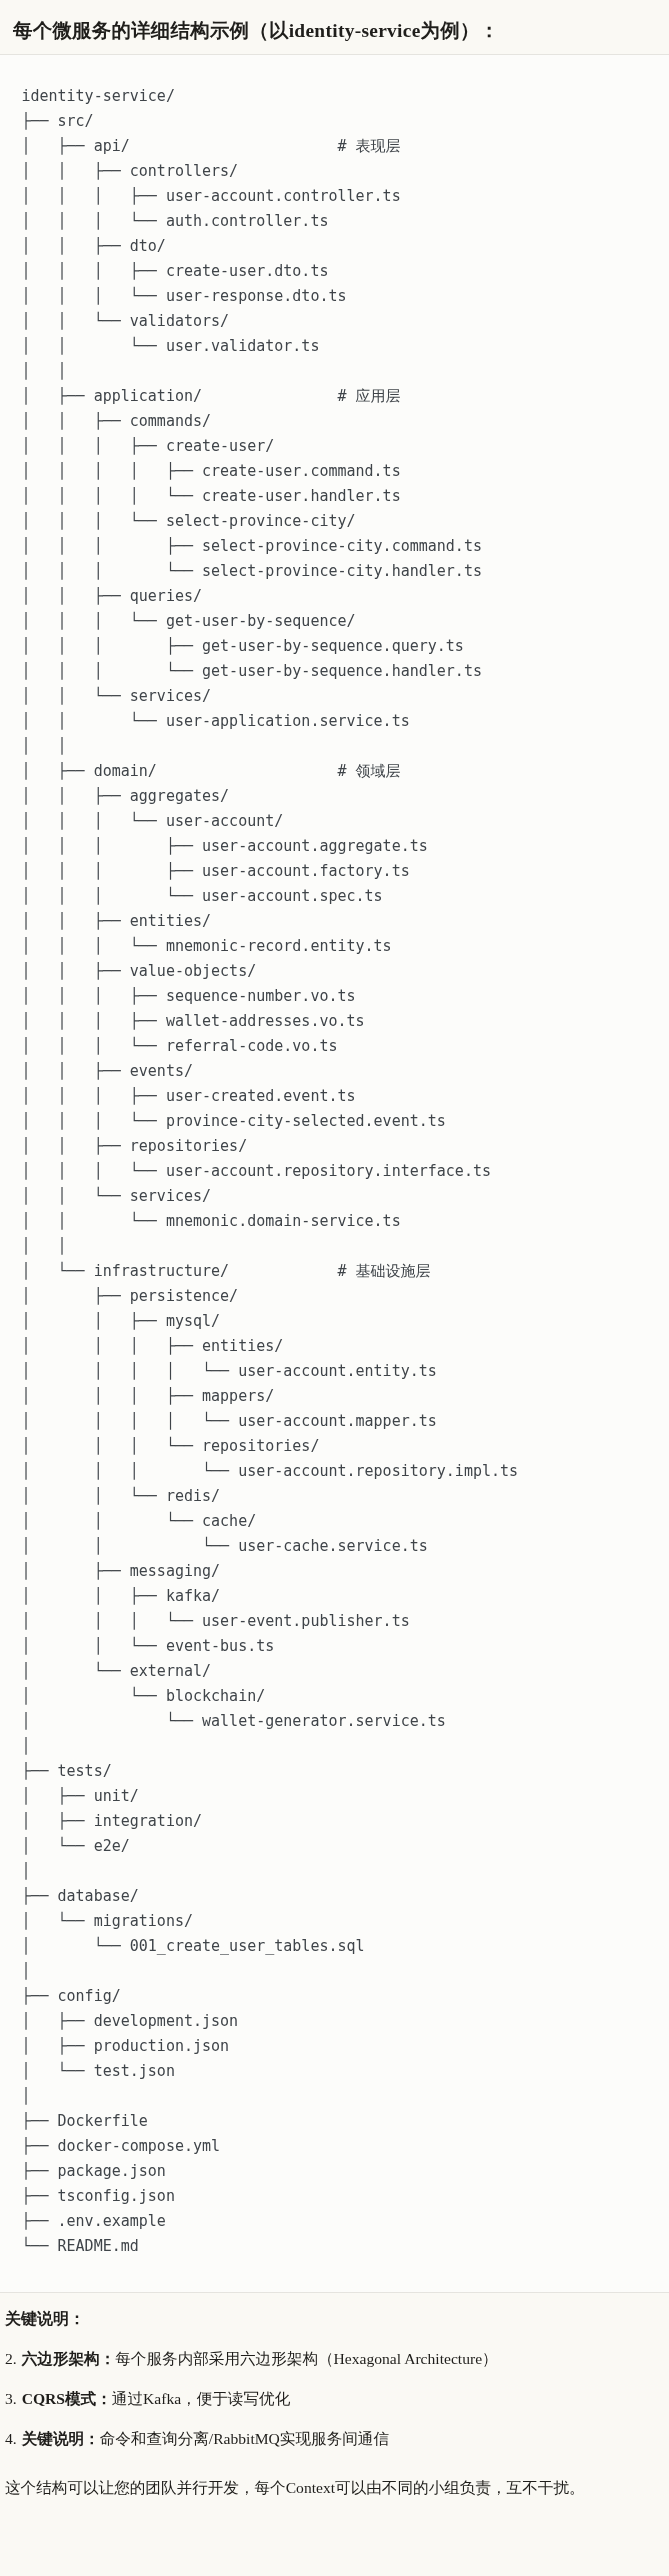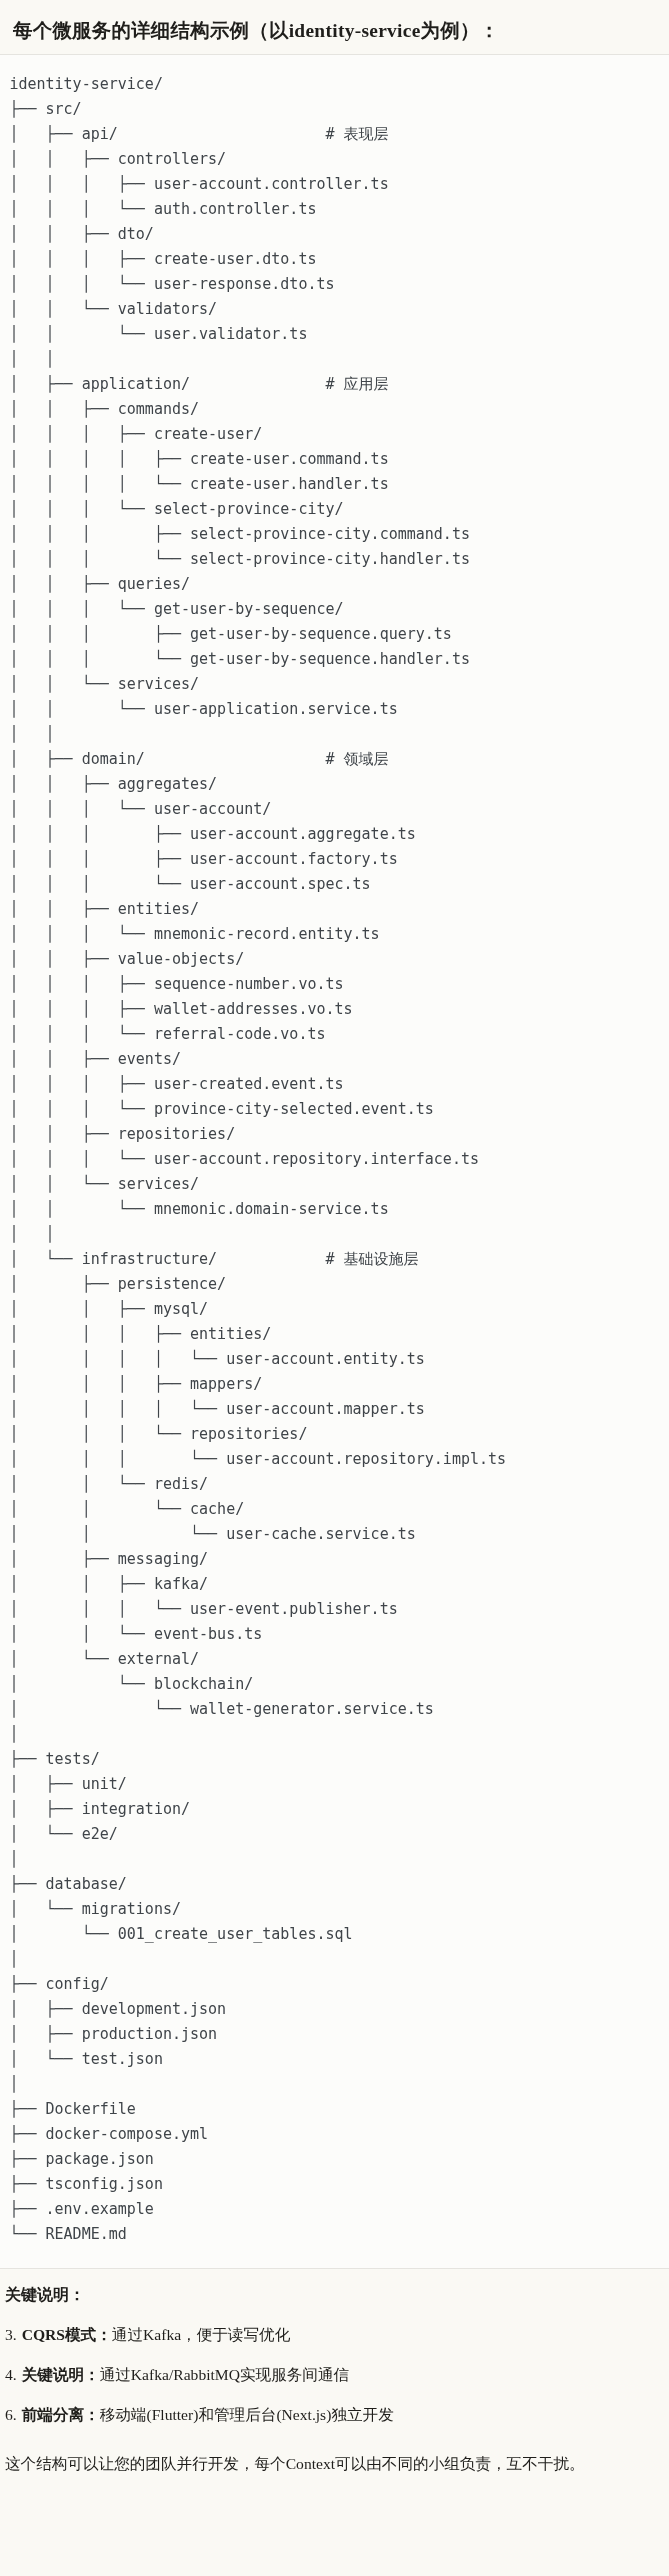--- a/index.html
+++ b/index.html
@@ -26,21 +26,21 @@
   }
   .code-block {
     margin: 8.8px 0 0 0;
     background: #FCFCFA;
     border-top: 0.6px solid #E5E4DF;
     border-bottom: 0.6px solid #E5E4DF;
     padding: 17.5px 7.5px 21px 9.4px;
     overflow: hidden;
   }
   .code-block pre {
-    margin: 0;
+    margin: 12px;
     font-family: "DejaVu Sans Mono", "Liberation Mono", monospace;
     font-size: 15px;
     line-height: 25px;
     color: #3F4449;
     white-space: pre;
   }
   .notes-section {
     padding: 13.8px 5px 0 5px;
   }
   .notes-title {
@@ -161,24 +161,24 @@
 ├── package.json
 ├── tsconfig.json
 ├── .env.example
 └── README.md</pre>
 </div>
 
 <div class="notes-section">
   <p class="notes-title">关键说明：</p>
 
   <div class="note-item">
+    <span class="note-num">2.</span><span class="note-term">六边形架构：</span><span class="note-desc">每个服务内部采用六边形架构（Hexagonal Architecture）</span>
+  </div>
+  <div class="note-item">
     <span class="note-num">3.</span><span class="note-term">CQRS模式：</span><span class="note-desc">通过Kafka，便于读写优化</span>
   </div>
   <div class="note-item">
-    <span class="note-num">4.</span><span class="note-term">关键说明：</span><span class="note-desc">通过Kafka/RabbitMQ实现服务间通信</span>
-  </div>
-  <div class="note-item">
-    <span class="note-num">6.</span><span class="note-term">前端分离：</span><span class="note-desc">移动端(Flutter)和管理后台(Next.js)独立开发</span>
+    <span class="note-num">4.</span><span class="note-term">关键说明：</span><span class="note-desc">命令和查询分离/RabbitMQ实现服务间通信</span>
   </div>
 
   <p class="summary-paragraph">这个结构可以让您的团队并行开发，每个Context可以由不同的小组负责，互不干扰。</p>
 </div>
 
 
 </body></html>

